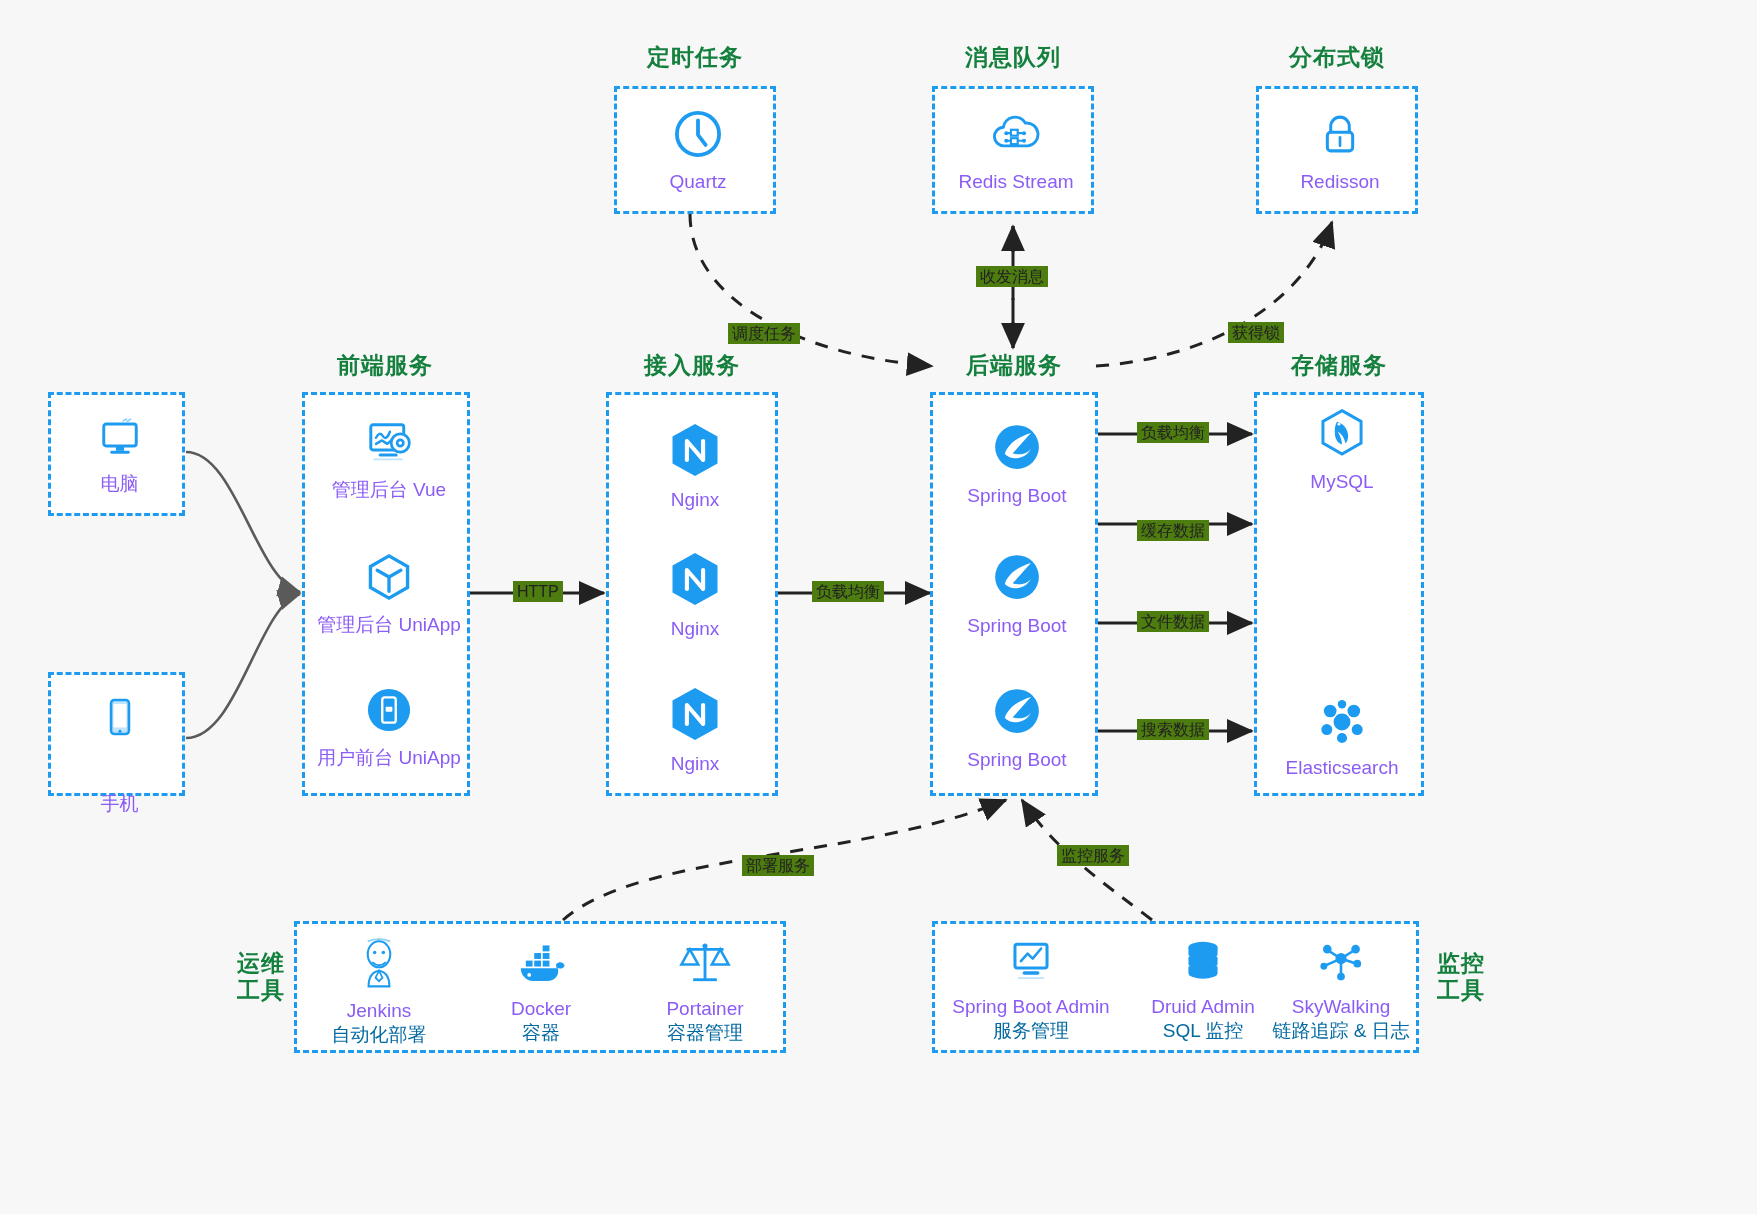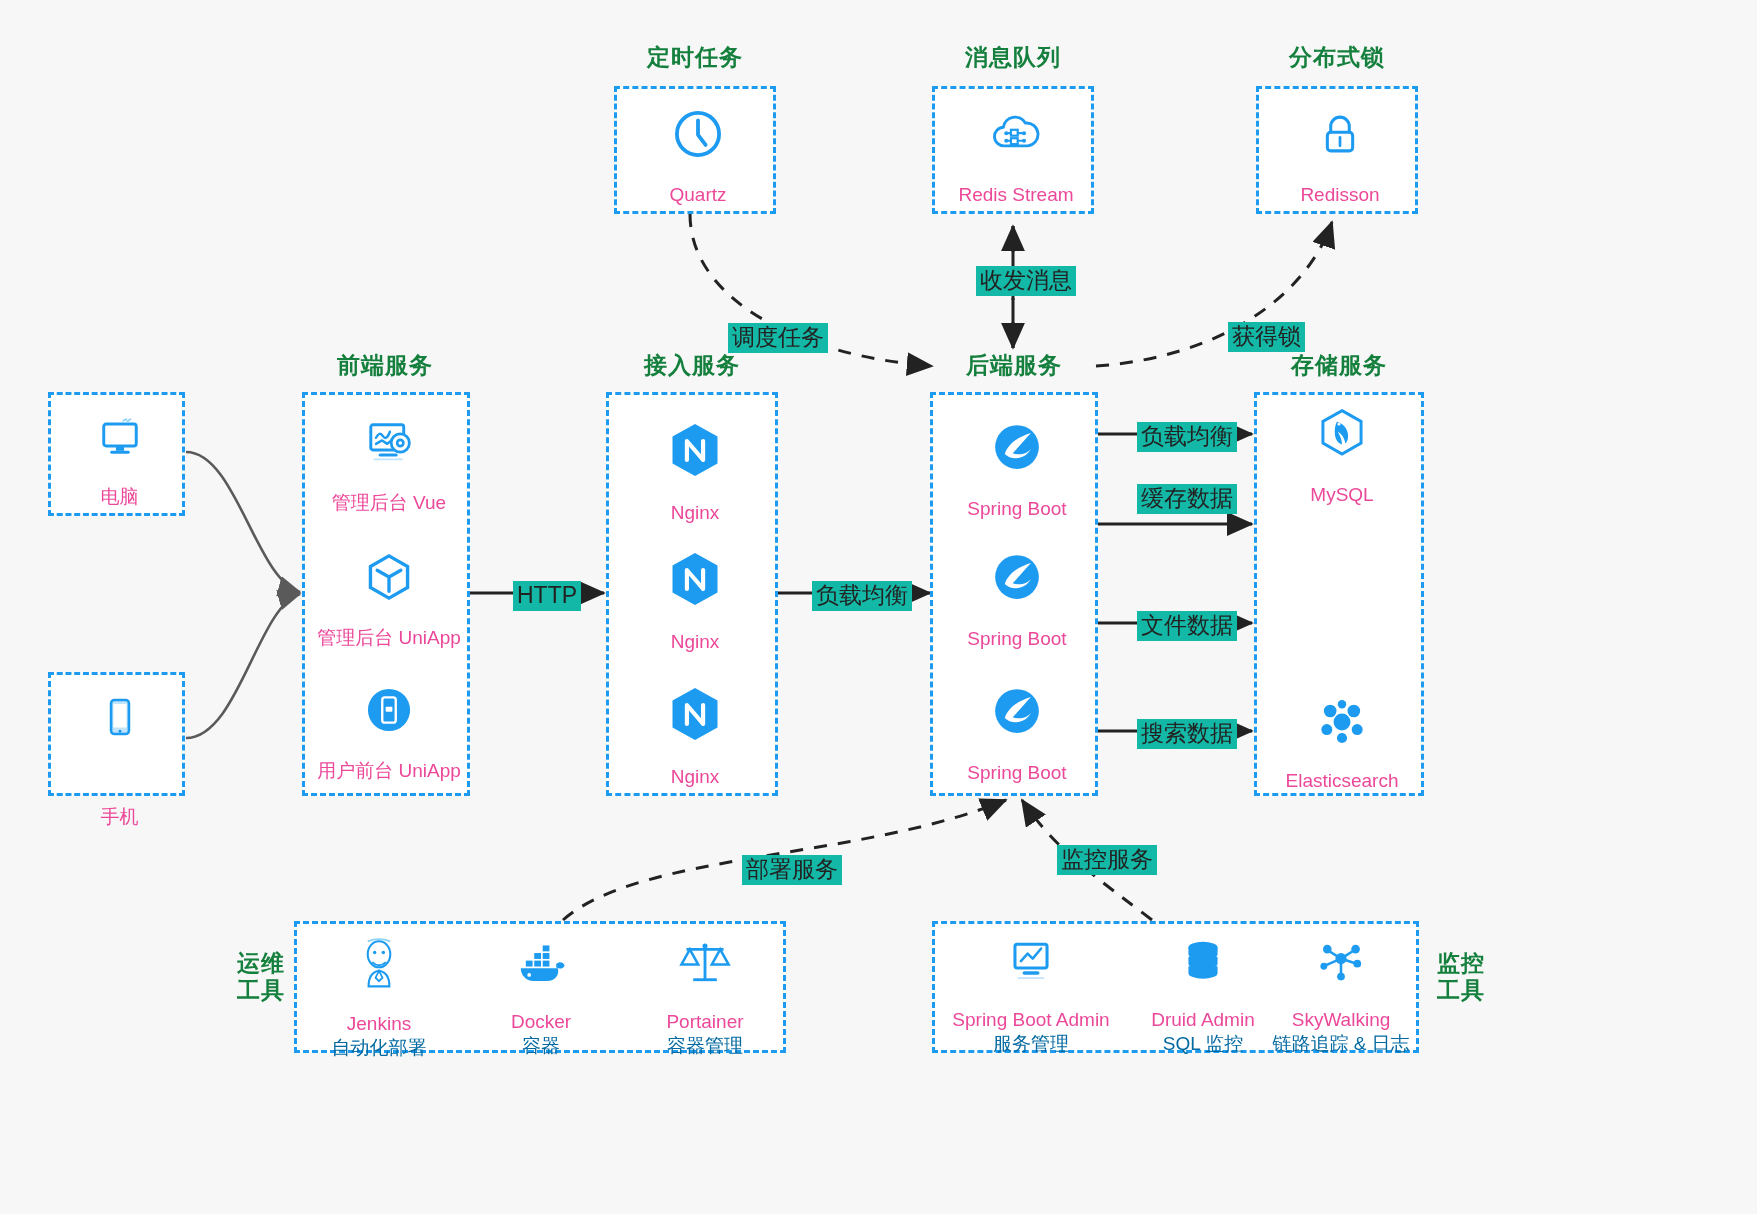--- a/index.html
+++ b/index.html
@@ -32,21 +32,21 @@
     line-height:1.16;
   }
 
   
   .node{
     position:absolute;
     display:flex;flex-direction:column;align-items:center;justify-content:flex-start;
     text-align:center;
   }
   .node .lbl{
-    font-size:19px;color:#ec4899;white-space:nowrap;margin-top:18px;line-height:1.25;
+    font-size:19px;color:#8b5cf6;white-space:nowrap;margin-top:5px;line-height:1.25;
   }
   .node .sub{
     font-size:19px;color:#0369a1;white-space:nowrap;line-height:1.25;
   }
   .ico{display:block;}
 
   
   .note{
     position:absolute;
     background:#fdf7b8;
@@ -58,22 +58,22 @@
     white-space:nowrap;
   }
   .note .fold{
     position:absolute;right:0;top:0;width:20px;height:20px;
     background:linear-gradient(225deg,#d9d3a0 0 50%,transparent 50% 100%);
   }
 
   
   .elab{
     position:absolute;
-    font-size:23px;color:#222;
-    background:#14b8a6;
+    font-size:16px;color:#222;
+    background:#4d7c0f;
     padding:1px 4px;
     white-space:nowrap;
     line-height:1.2;
   }
 </style>
 </head>
 <body>
 
 <div id="stage">
 
@@ -111,21 +111,21 @@
 
     <path d="M1152,920 C1100,880 1055,850 1022,800" fill="none" stroke="#222" stroke-width="3" stroke-dasharray="13 11" marker-end="url(#arrDark)"></path>
   </svg>
 
   <div class="elab" style="left:513px;top:581px;">HTTP</div>
   <div class="elab" style="left:812px;top:581px;">负载均衡</div>
   <div class="elab" style="left:728px;top:323px;">调度任务</div>
   <div class="elab" style="left:976px;top:266px;">收发消息</div>
   <div class="elab" style="left:1228px;top:322px;">获得锁</div>
   <div class="elab" style="left:1137px;top:422px;">负载均衡</div>
-  <div class="elab" style="left:1137px;top:484px;">缓存数据</div>
+  <div class="elab" style="left:1137px;top:520px;">缓存数据</div>
   <div class="elab" style="left:1137px;top:611px;">文件数据</div>
   <div class="elab" style="left:1137px;top:719px;">搜索数据</div>
   <div class="elab" style="left:742px;top:855px;">部署服务</div>
   <div class="elab" style="left:1057px;top:845px;">监控服务</div>
 
   <div class="cap" style="left:614px;top:44px;width:162px;">定时任务</div>
   <div class="gbox" style="left:614px;top:86px;width:162px;height:128px;">
     <div class="node" style="left:0;top:18px;width:162px;">
       <span class="ico">
         <svg width="54" height="54" viewBox="0 0 64 64">

